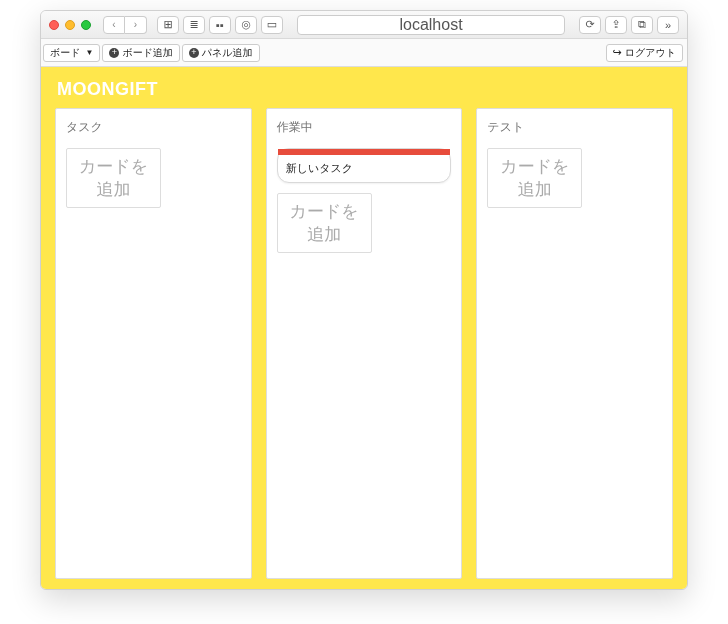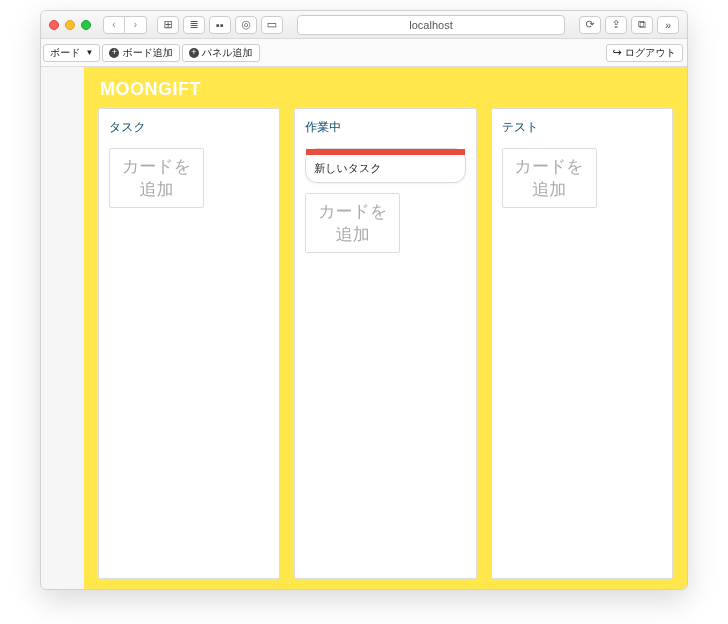--- a/index.html
+++ b/index.html
@@ -48,21 +48,21 @@
   .nav-group .nav-btn:first-child{border-radius:4px 0 0 4px;}
   .nav-group .nav-btn:last-child{border-radius:0 4px 4px 0;border-left:none;}
   .tb-icons{display:flex;gap:4px;margin-left:4px;}
   .tb-icon{
     width:22px;height:18px;border:1px solid #ccc;border-radius:4px;
     background:#fff;display:flex;align-items:center;justify-content:center;
     font-size:11px;color:#555;
   }
   .addr {
     flex:1;margin:0 8px;height:20px;border:1px solid #ccc;border-radius:4px;
-    background:#fff;font-size:11px;color:#555;display:flex;align-items:center;justify-content:center;
+    background:#fff;font-size:16px;color:#555;display:flex;align-items:center;justify-content:center;
     padding:0 6px;
   }
   .right-icons{display:flex;gap:4px;}
   
   .tabstrip{
     height:22px;background:#e8e8e8;border-bottom:1px solid #cfcfcf;
     display:flex;align-items:stretch;position:relative;
   }
   .browser-tab{
     flex:1;display:flex;align-items:center;justify-content:center;
@@ -83,31 +83,31 @@
     border-radius:3px;height:18px;
   }
   .app-btn .plus{
     display:inline-flex;width:10px;height:10px;border-radius:50%;
     background:#444;color:#fff;align-items:center;justify-content:center;
     font-size:9px;line-height:1;
   }
   .spacer{flex:1;}
   
   .board{
-    flex:1;background:#ffe74c;padding:10px 14px;display:flex;flex-direction:column;margin-left:43px;
+    flex:1;background:#ffe74c;padding:10px 14px;display:flex;flex-direction:column;
   }
   .board-title{
     font-size:18px;font-weight:700;color:#fff;letter-spacing:0.5px;margin:2px 0 8px 2px;
   }
   .columns{flex:1;display:flex;gap:14px;align-items:stretch;}
   .col{
     flex:1;background:#fff;border:1px solid #ddd;border-radius:2px;
     display:flex;flex-direction:column;padding:10px 10px 14px 10px;
   }
-  .col-title{font-size:12px;color:#0c4a6e;margin-bottom:12px;}
+  .col-title{font-size:12px;color:#737373;margin-bottom:12px;}
   .card{
     background:#fff;border:1px solid #d9d9d9;border-radius:12px;
     margin-bottom:10px;box-shadow:0 1px 2px rgba(0,0,0,0.06);
   }
   .card .bar{height:6px;}
   .card .bar.red{background:#e74c3c;}
   .card .body{padding:6px 8px;font-size:11px;color:#222;}
   .add-card{
     background:#fff;border:1px solid #ddd;border-radius:2px;
     font-size:17px;color:#aaa;padding:6px 10px;width:95px;

